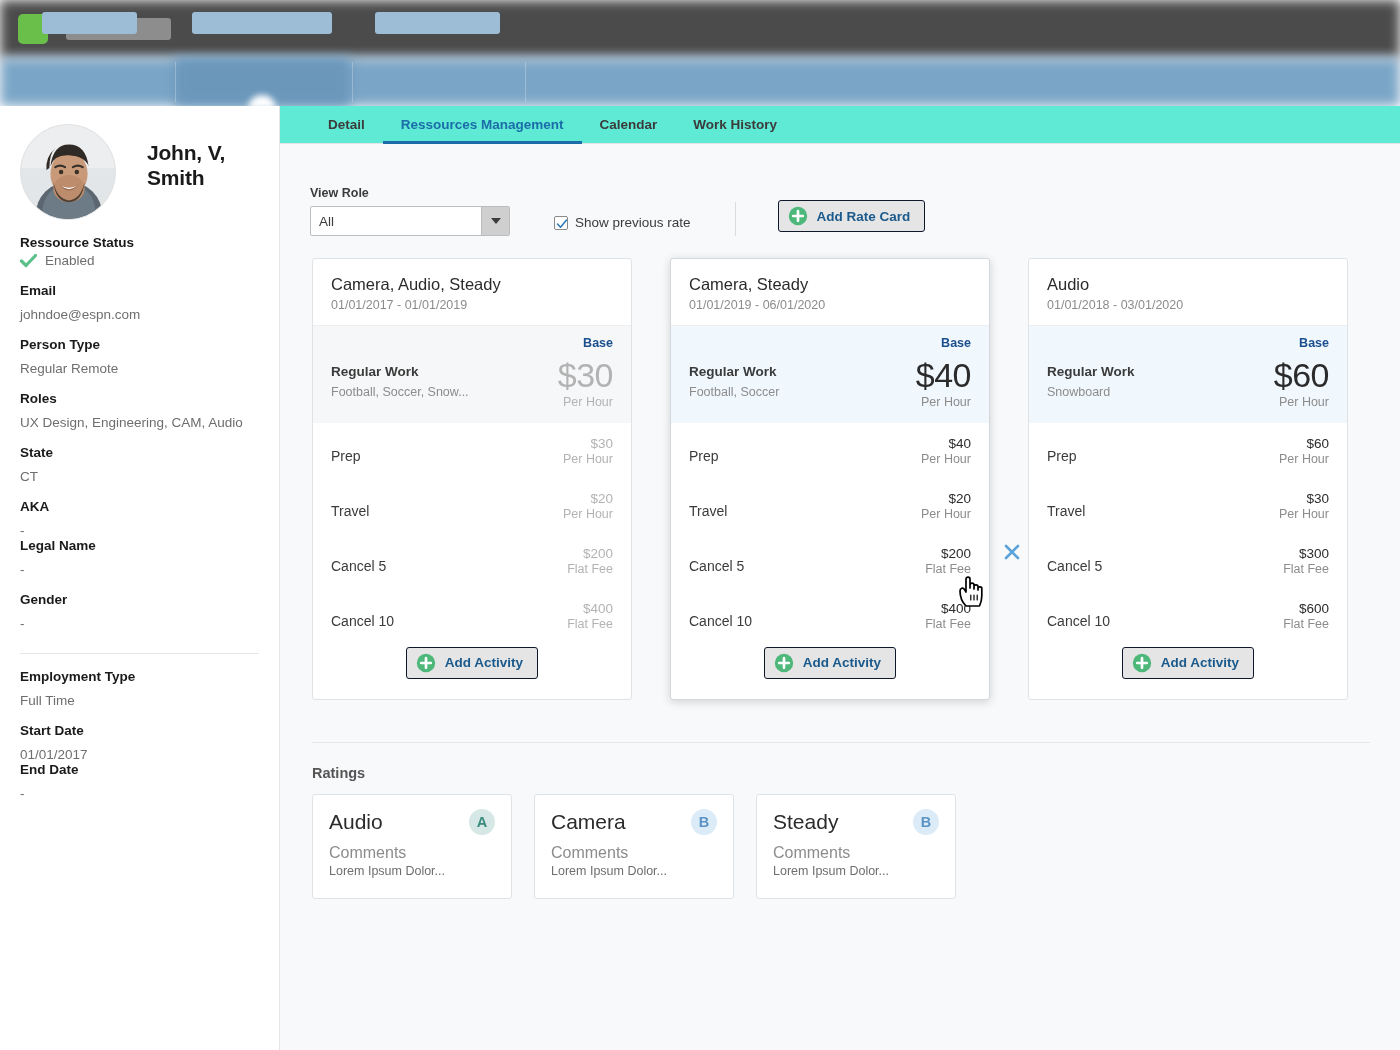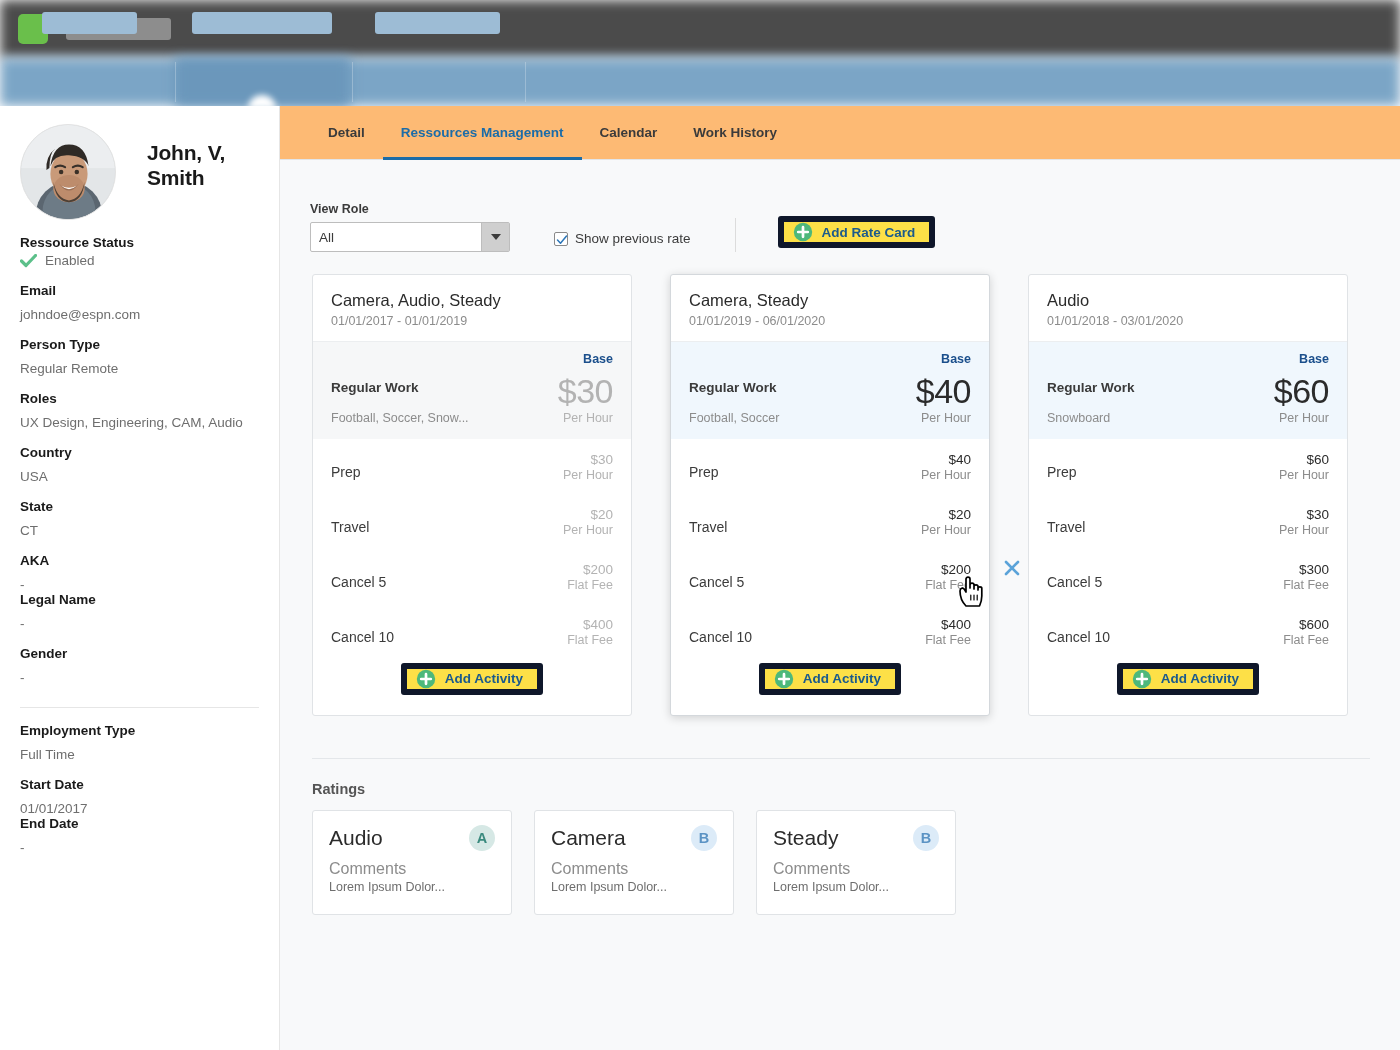--- a/index.html
+++ b/index.html
@@ -71,21 +71,21 @@
   .status-line { display: flex; align-items: center; gap: 8px; margin-top: 3px; }
   .check-icon { width: 17px; height: 14px; display: block; }
   .divider { height: 1px; background: #e6e6e6; margin: 22px 0 0 0; }
 
   
   .main {
     position: absolute; left: 280px; top: 106px;
     width: 1120px; height: 944px; background: #f8f9fa;
   }
   .tabbar {
-    height: 54px; background: #fdba74; border-bottom: 1px solid #e2e5e8;
+    height: 38px; background: #5eead4; border-bottom: 1px solid #e2e5e8;
     display: flex; align-items: stretch; padding-left: 30px;
   }
   .tab {
     display: flex; align-items: center; padding: 0 18px;
     font-size: 13.5px; font-weight: bold; color: #3b3b3b;
     cursor: pointer; position: relative;
   }
   .tab.active { color: #1b6ca8; }
   .tab.active::after {
     content: ""; position: absolute; left: 0; right: 0; bottom: -1px;
@@ -116,22 +116,22 @@
   .chk-wrap { display: flex; align-items: center; gap: 7px; margin: 0 0 6px 28px; }
   .chk {
     width: 14px; height: 14px; border: 1px solid #8a8a8a; background: #fff;
     border-radius: 2px; display: block; position: relative;
   }
   .chk svg { position: absolute; left: 1px; top: 1px; }
   .chk-label { font-size: 13.5px; color: #3b3b3b; }
   .tool-sep { width: 1px; height: 34px; background: #dcdcdc; margin: 0 26px 0 28px; }
   .btn-outline {
     display: inline-flex; align-items: center; gap: 9px;
-    height: 32px; padding: 0 14px 0 9px; background: #fde047;
-    border: 6px solid #0f172a; border-radius: 3px;
+    height: 32px; padding: 0 14px 0 9px; background: #e5e5e5;
+    border: 1px solid #0f172a; border-radius: 3px;
     font-size: 13.5px; font-weight: bold; color: #1b5a8c;
     cursor: pointer; margin-bottom: 4px;
   }
   .plus-icon { width: 20px; height: 20px; display: block; flex: 0 0 20px; }
 
   
   .cards { display: flex; gap: 38px; padding: 22px 0 0 32px; }
   .card {
     width: 320px; background: #fff; border: 1px solid #e0e3e6;
     border-radius: 3px; position: relative;
@@ -147,21 +147,21 @@
   }
   .base-band.grey { background: #f6f7f8; }
   .base-band.blue { background: #f0f7fd; }
   .base-label {
     position: absolute; right: 18px; top: 10px;
     font-size: 12.5px; font-weight: bold; color: #1b4f8c;
   }
   .base-row { display: flex; justify-content: space-between; align-items: flex-start; padding-top: 22px; }
   .base-left { padding-top: 6px; }
   .rw-title { font-size: 13.5px; font-weight: bold; color: #3b3b3b; }
-  .rw-sub { font-size: 12.5px; color: #8c8c8c; margin-top: 16px; }
+  .rw-sub { font-size: 12.5px; color: #8c8c8c; margin-top: 6px; }
   .base-right { text-align: right; }
   .big-amt { font-size: 34px; line-height: 1; letter-spacing: -.5px; }
   .big-amt.grey { color: #b3b3b3; }
   .big-amt.dark { color: #2b2b2b; }
   .unit { font-size: 12.5px; margin-top: 3px; }
   .unit.grey { color: #b3b3b3; }
   .unit.dark { color: #8c8c8c; }
 
   .act-row {
     display: flex; justify-content: space-between; align-items: flex-start;
@@ -268,24 +268,20 @@
     </div>
     <div class="field">
       <div class="field-label">Person Type</div>
       <div class="field-value">Regular Remote</div>
     </div>
     <div class="field">
       <div class="field-label">Roles</div>
       <div class="field-value">UX Design, Engineering, CAM, Audio</div>
     </div>
     <div class="field">
-      <div class="field-label">Country</div>
-      <div class="field-value">USA</div>
-    </div>
-    <div class="field">
       <div class="field-label">State</div>
       <div class="field-value">CT</div>
     </div>
 
     <div class="field-two">
       <div>
         <div class="field-label">AKA</div>
         <div class="field-value">-</div>
       </div>
       <div>

